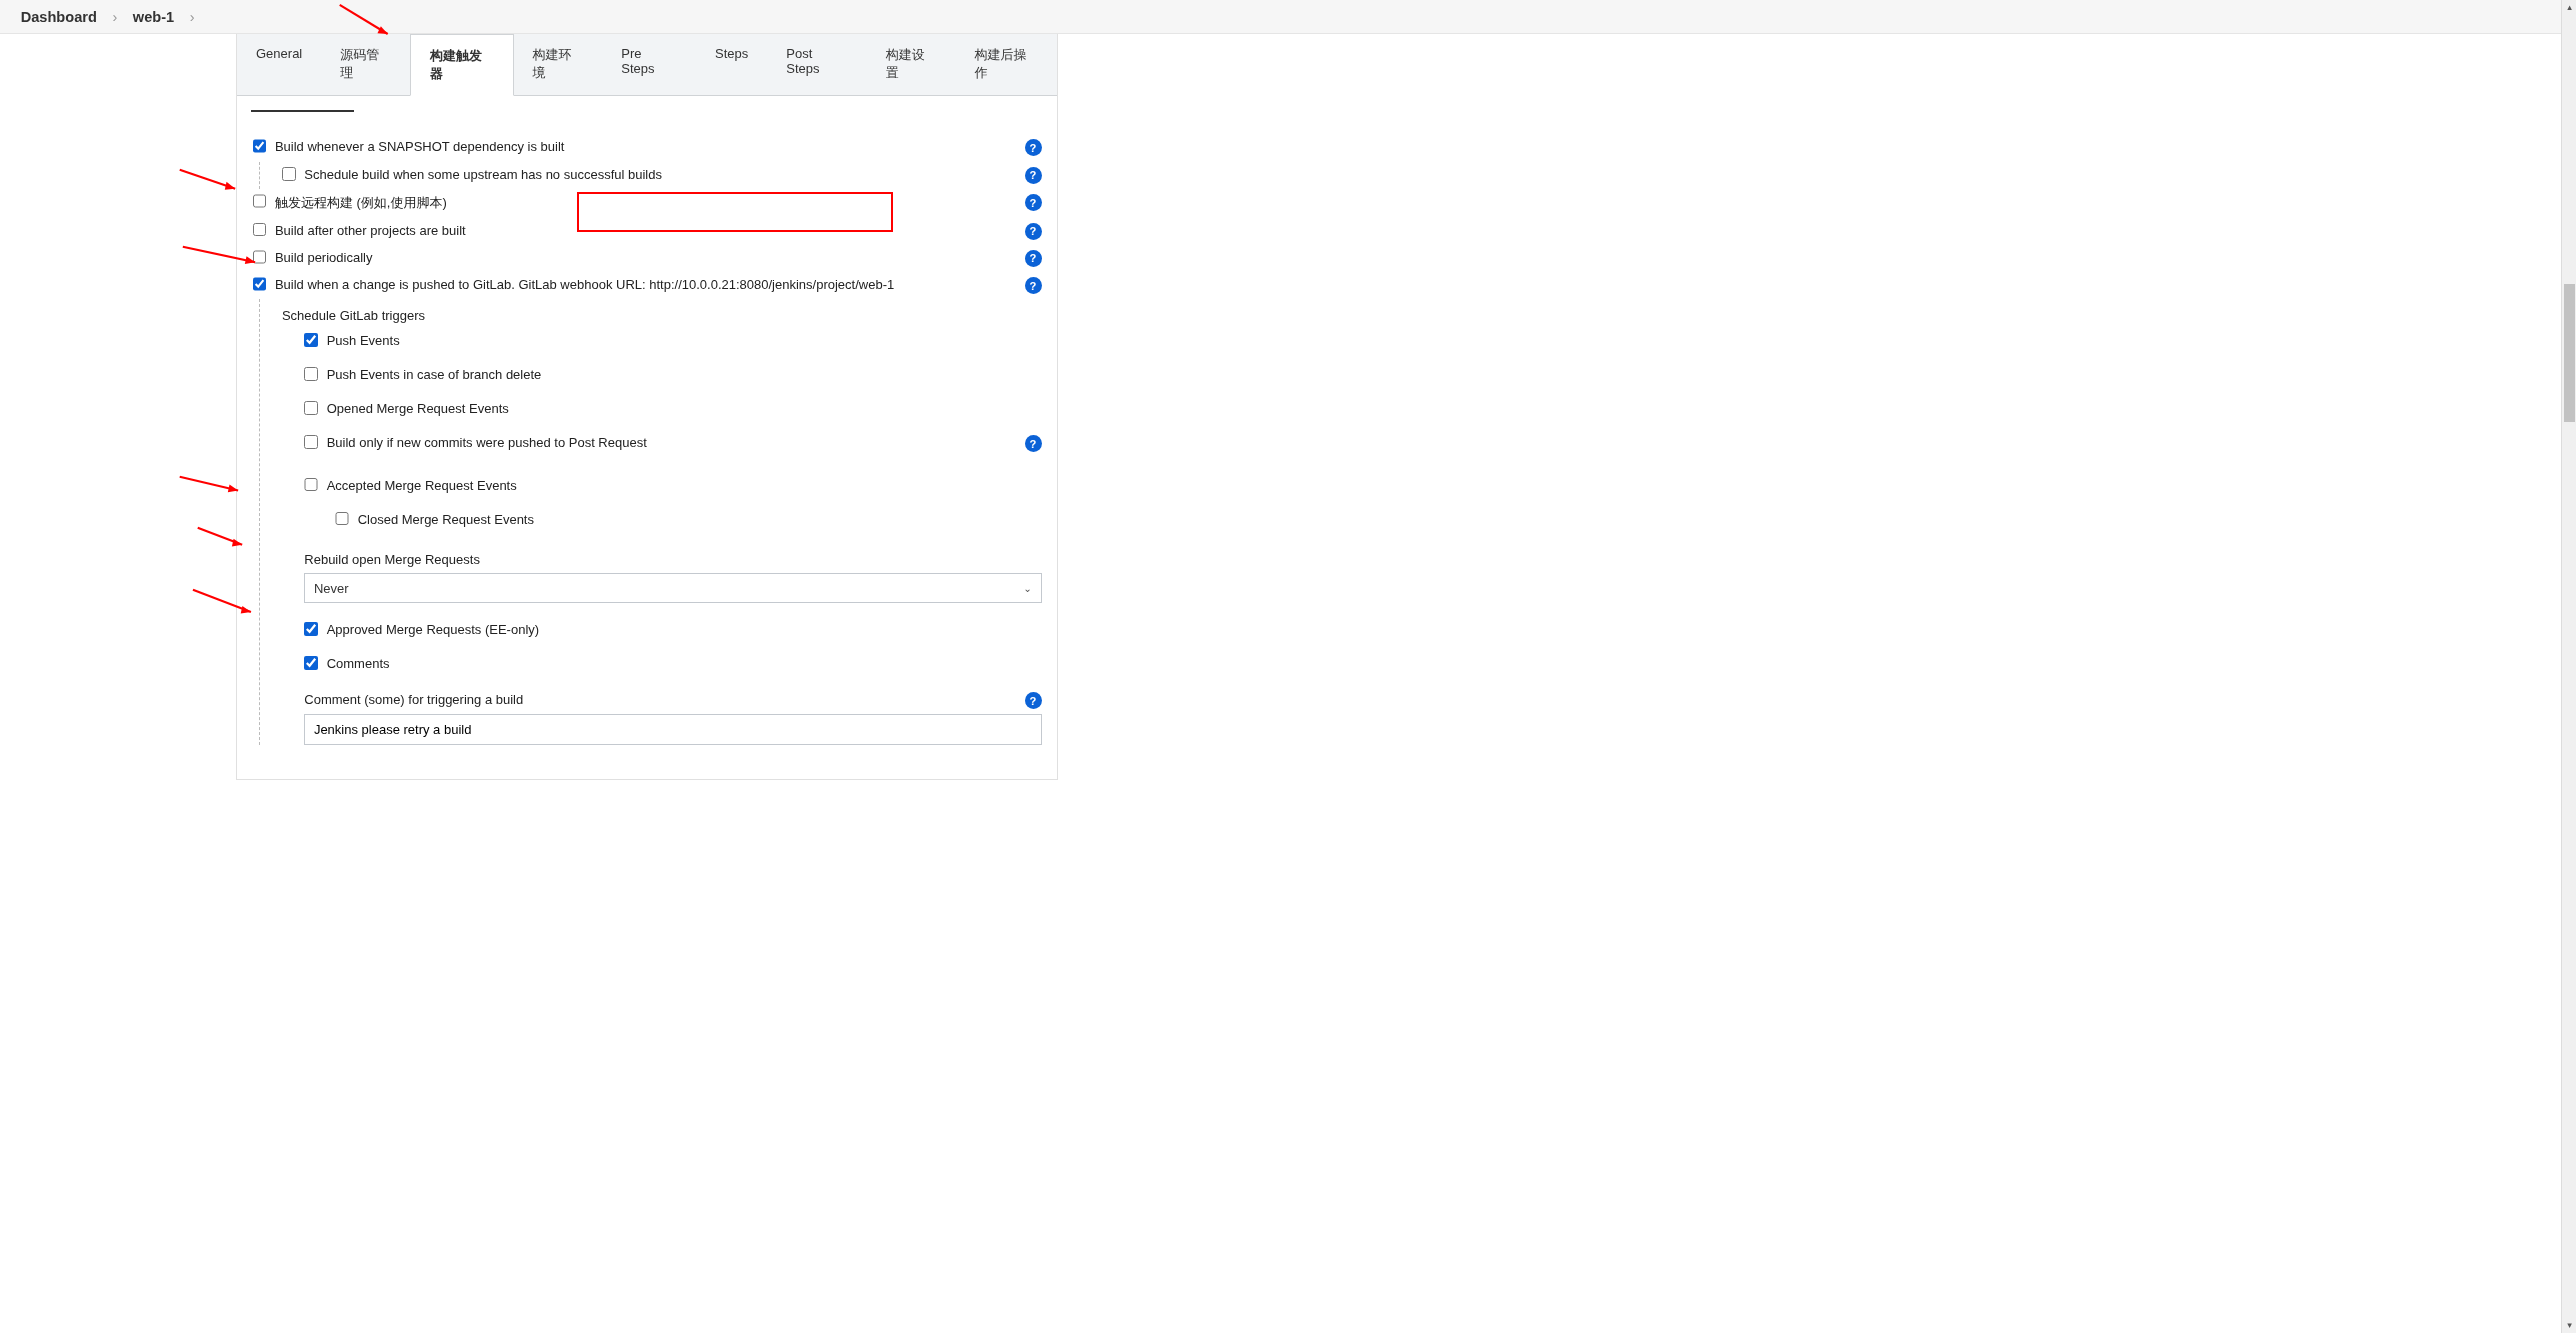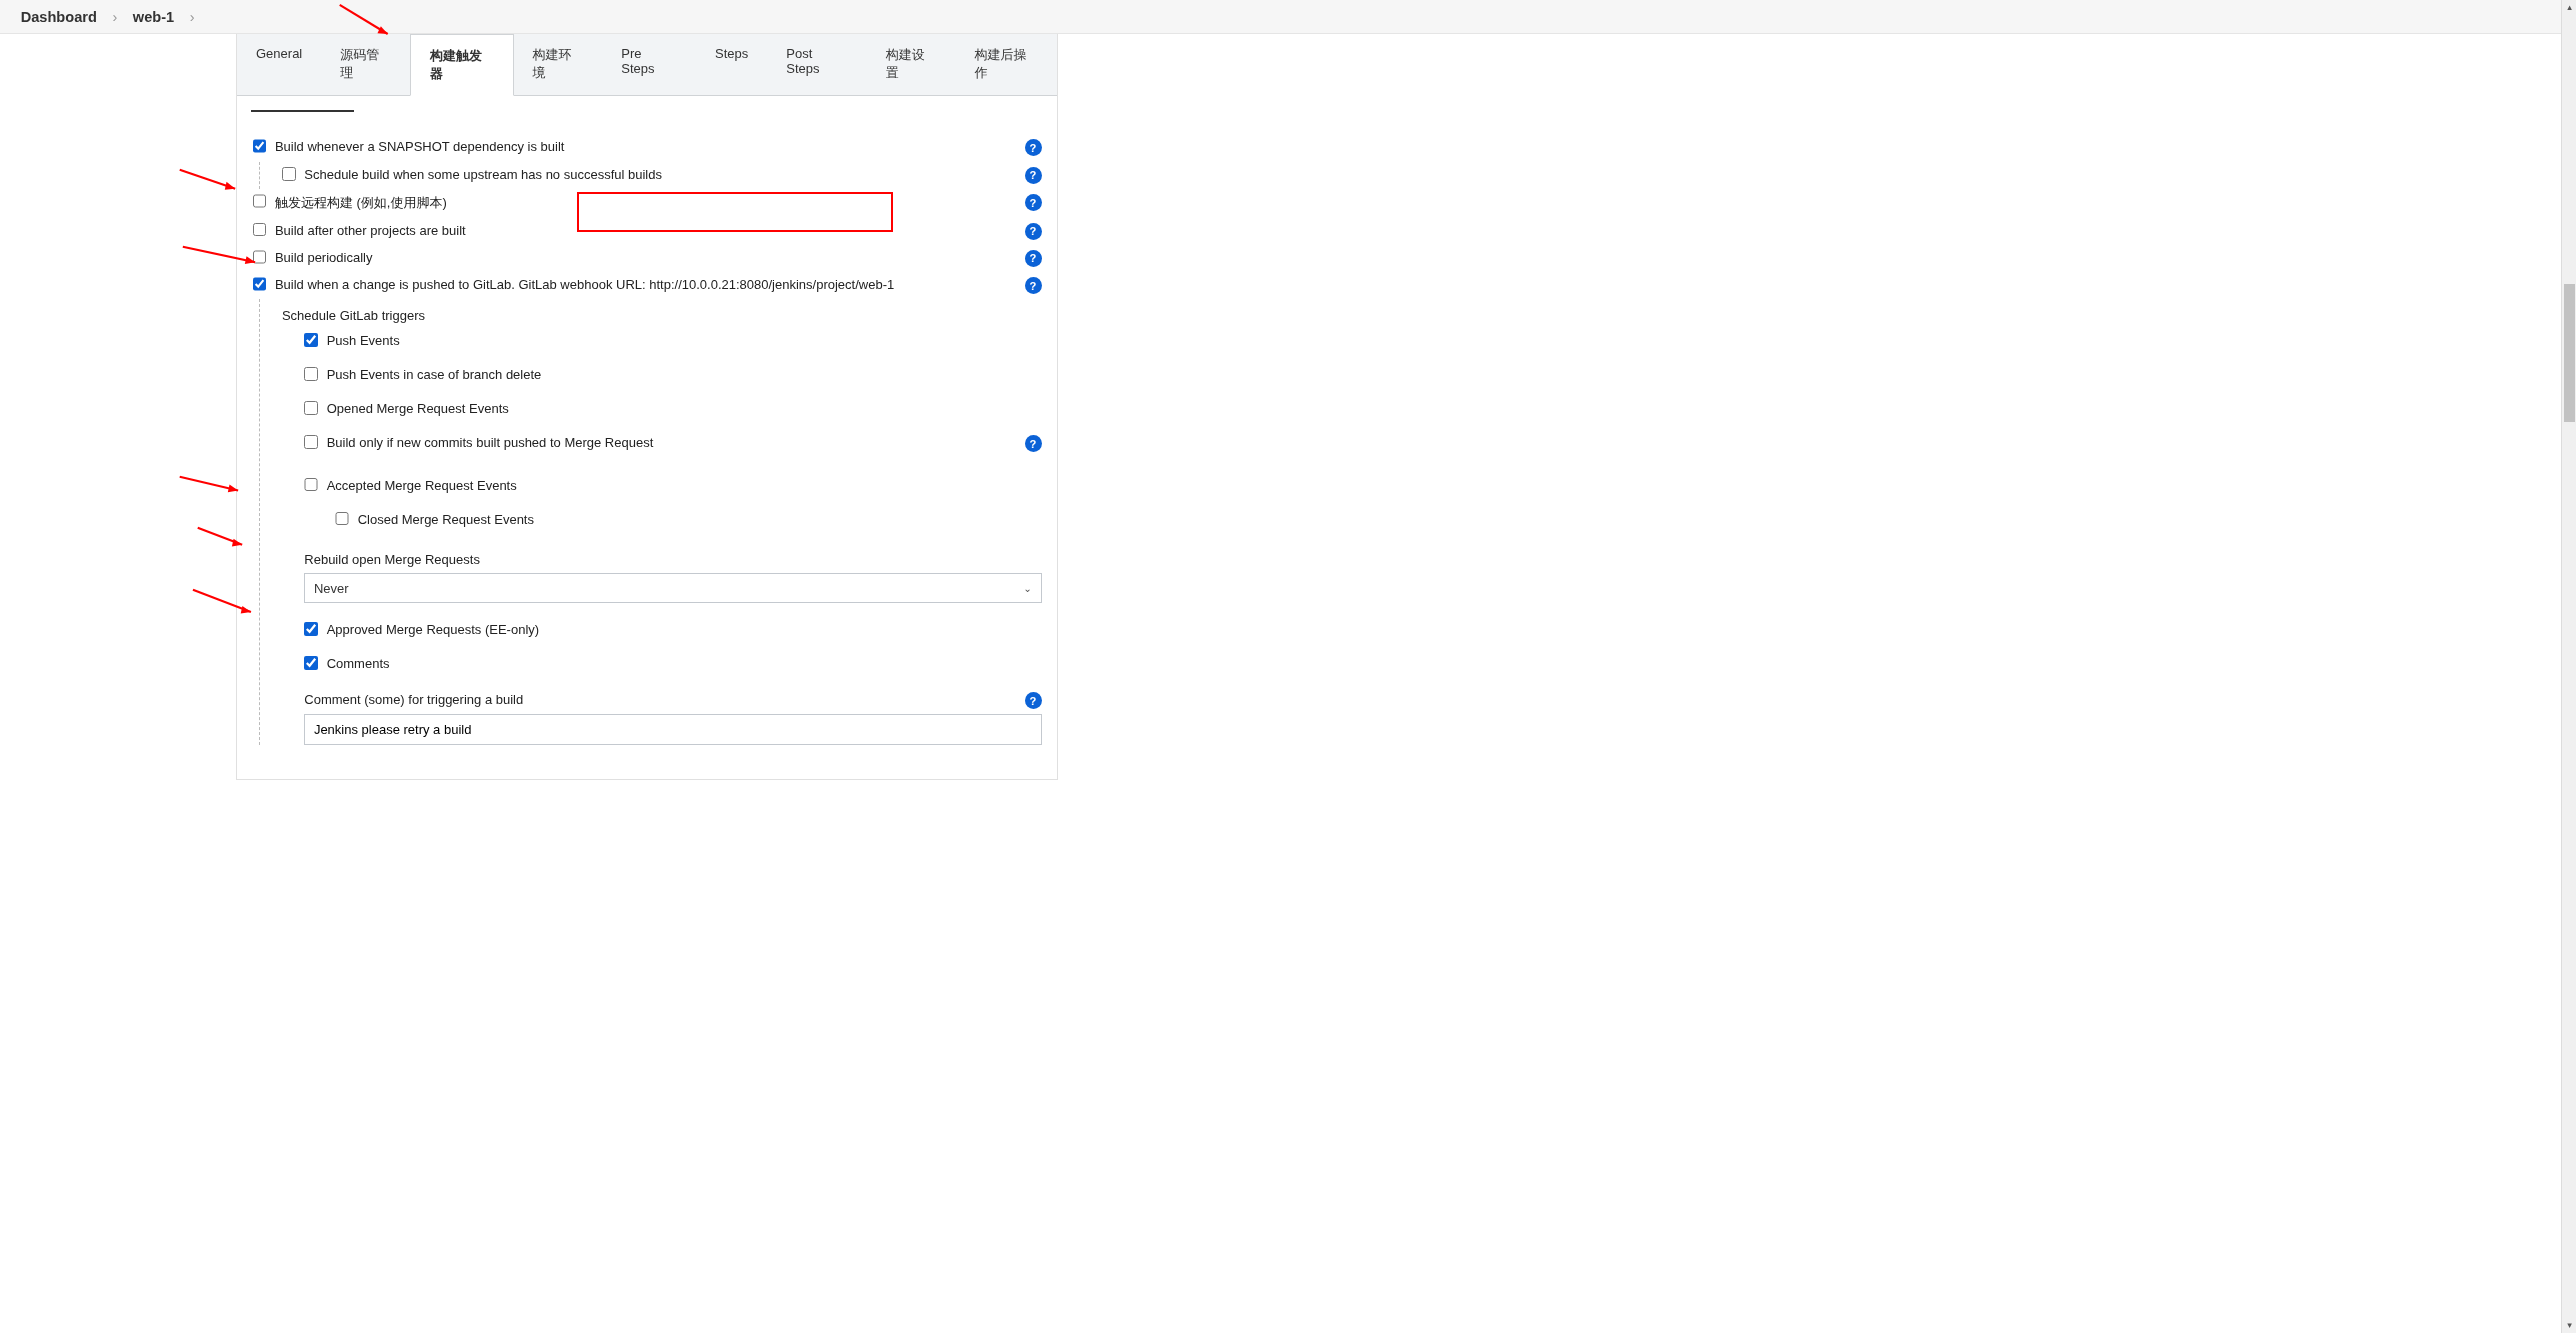--- a/index.html
+++ b/index.html
@@ -116,21 +116,21 @@
         <div class="row" style="margin-top:8.6px;">
           <input type="checkbox" style="">
           <label>Push Events in case of branch delete</label>
         </div>
         <div class="row" style="margin-top:8.6px;">
           <input type="checkbox" style="">
           <label>Opened Merge Request Events</label>
         </div>
         <div class="row" style="margin-top:8.6px;">
           <input type="checkbox" style="">
-          <label>Build only if new commits built pushed to Merge Request</label>
+          <label>Build only if new commits were pushed to Post Request</label>
           <span class="help"><span class="help-icon">?</span></span>
         </div>
         <div class="row" style="margin-top:15px;">
           <input type="checkbox" style="">
           <label>Accepted Merge Request Events</label>
         </div>
         <div class="row" style="margin-top:8.6px;padding-left:31px;">
           <input type="checkbox" style="">
           <label>Closed Merge Request Events</label>
         </div>

